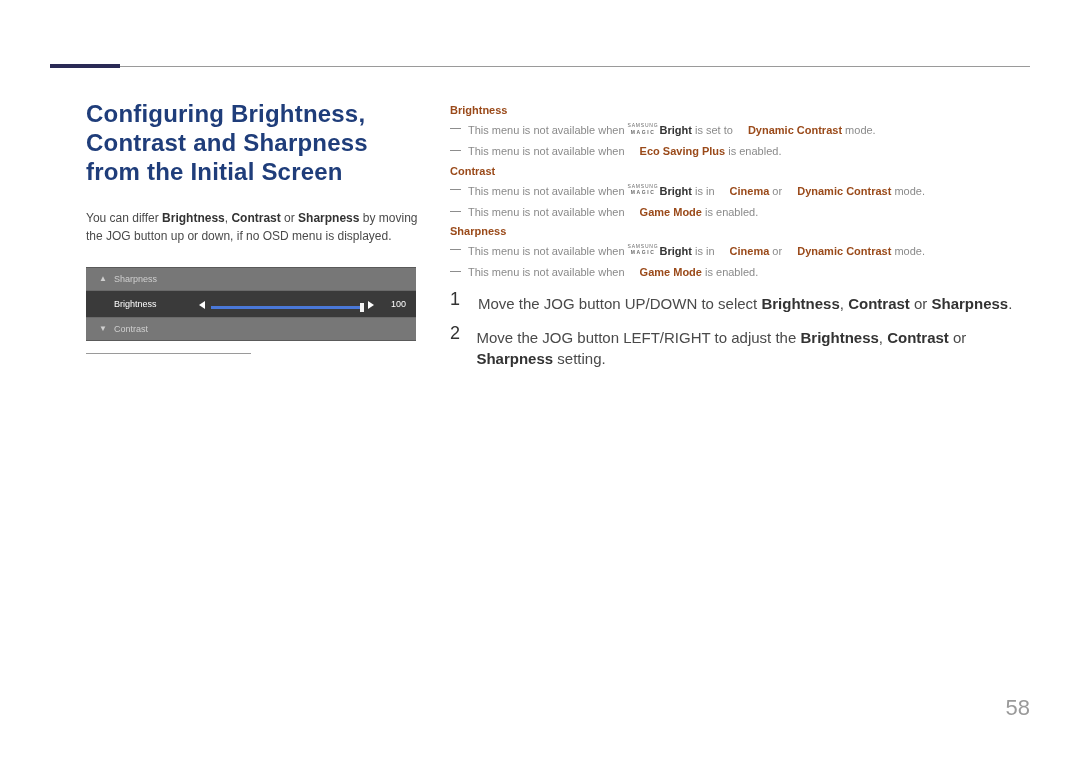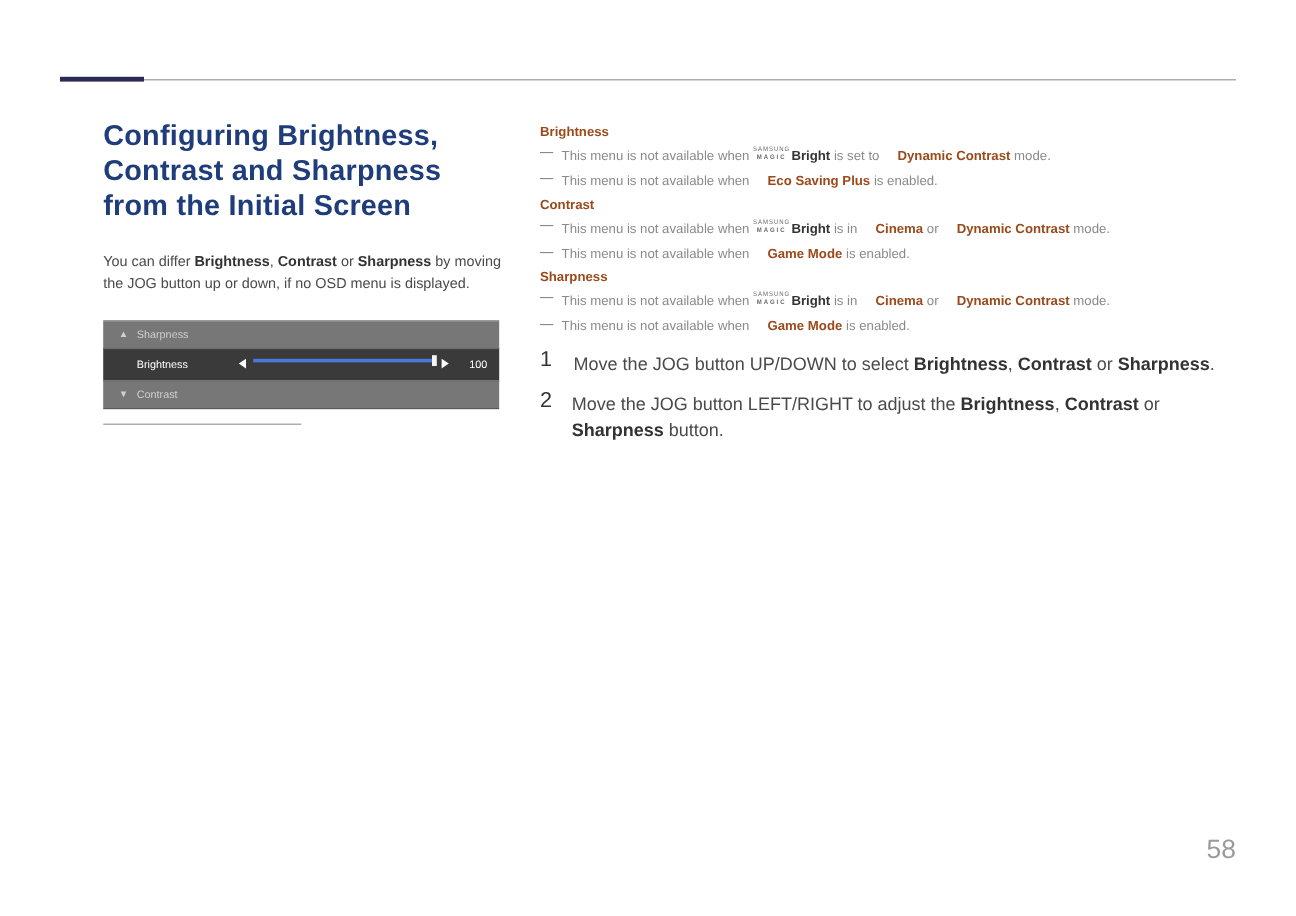--- a/index.html
+++ b/index.html
@@ -94,21 +94,21 @@
     font-size: 8px;
     line-height: 1;
   }
   .osd-label {
     flex: 0 0 85px;
     padding-left: 4px;
   }
   .osd-slider-wrap {
     flex: 1;
     display: flex;
-    align-items: flex-start;
+    align-items: flex-end;
     gap: 6px;
   }
   .tri {
     width: 0; height: 0;
     border-style: solid;
   }
   .tri-left {
     border-width: 4px 6px 4px 0;
     border-color: transparent #ffffff transparent transparent;
   }
@@ -295,20 +295,20 @@
     <div class="steps">
       <div class="step">
         <div class="step-num">1</div>
         <div class="step-text">
           <span>Move the JOG button UP/DOWN to select </span><span class="b">Brightness</span><span>, </span><span class="b">Contrast</span><span> or </span><span class="b">Sharpness</span><span>.</span>
         </div>
       </div>
       <div class="step">
         <div class="step-num">2</div>
         <div class="step-text">
-          <span>Move the JOG button LEFT/RIGHT to adjust the </span><span class="b">Brightness</span><span>, </span><span class="b">Contrast</span><span> or </span><span class="b">Sharpness</span><span> button.</span>
+          <span>Move the JOG button LEFT/RIGHT to adjust the </span><span class="b">Brightness</span><span>, </span><span class="b">Contrast</span><span> or </span><span class="b">Sharpness</span><span> setting.</span>
         </div>
       </div>
     </div>
   </div>
 
   <div class="page-number">58</div>
 </div>
 
 </body></html>

